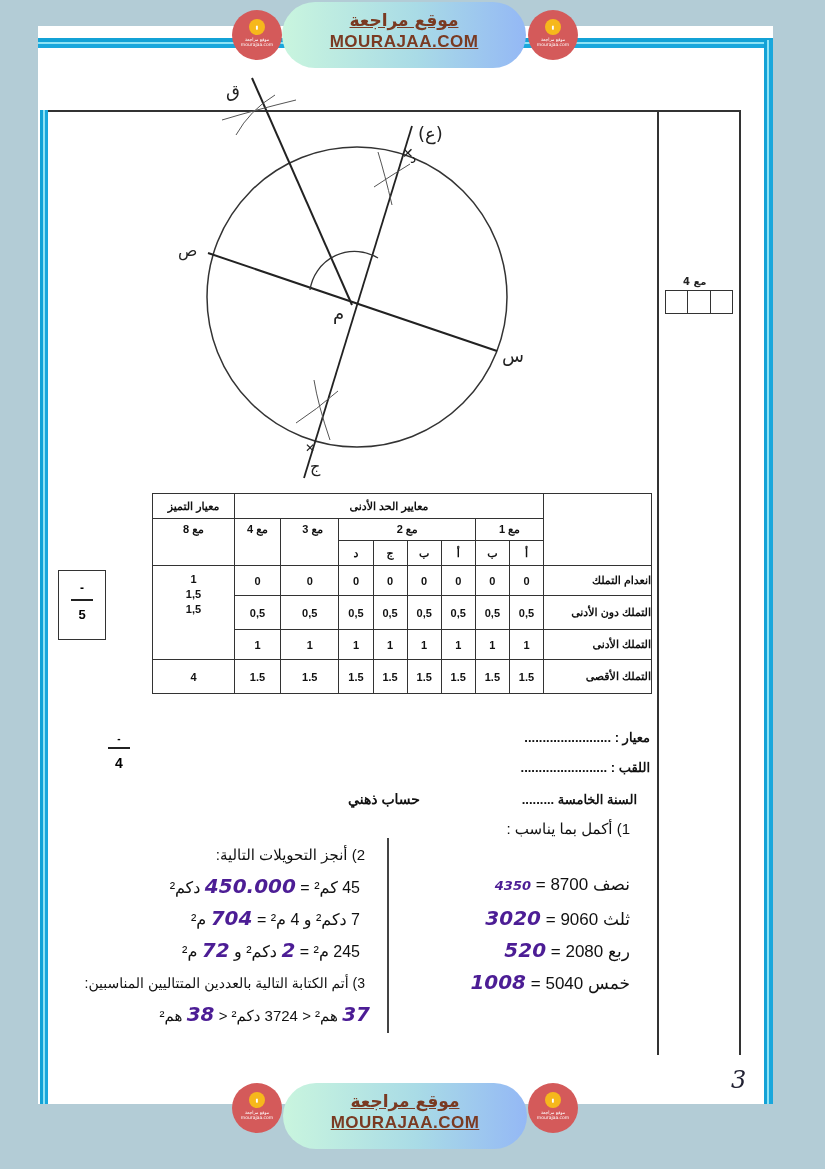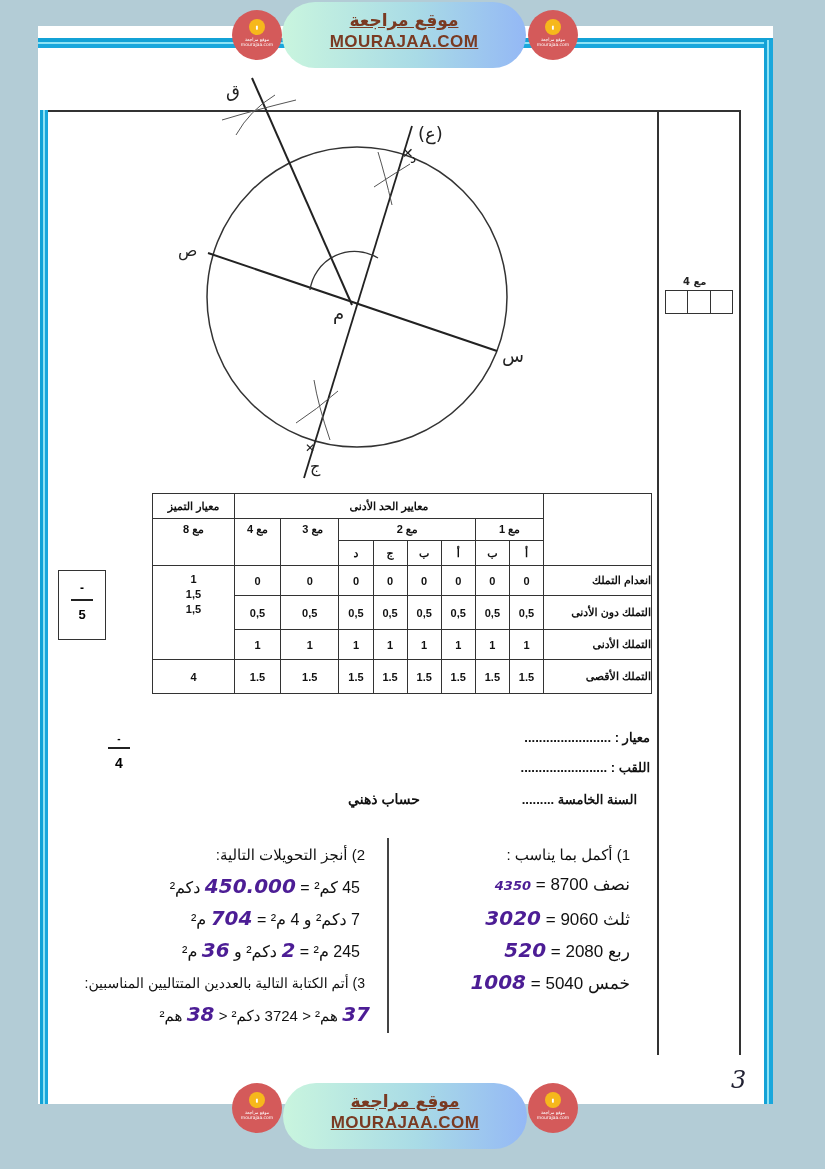--- a/index.html
+++ b/index.html
@@ -228,21 +228,21 @@
   <span>........................</span>
 </div>
 <div class="txt" style="right:188px;top:792px;font-size:13px;font-weight:bold;margin-left:12px;">
   <span>السنة الخامسة</span>
   <span>.........</span>
 </div>
 <div class="txt" style="right:405px;top:791px;font-size:14px;font-weight:bold;">حساب ذهني</div>
 
 <div class="sec-divider"></div>
 
-<div class="txt" style="right:195px;top:846px;font-size:15px;">1)  أكمل بما يناسب :</div>
+<div class="txt" style="right:195px;top:820px;font-size:15px;">1)  أكمل بما يناسب :</div>
 <div class="txt" style="right:195px;top:874px;font-size:17px;">
   <span>نصف 8700 =</span>
   <span class="hw" style="font-size:13px;">4350</span>
 </div>
 <div class="txt" style="right:195px;top:906px;font-size:17px;">
   <span>ثلث 9060 =</span>
   <span class="hw" style="font-size:20px;">3020</span>
 </div>
 <div class="txt" style="right:195px;top:938px;font-size:17px;">
   <span>ربع 2080 =</span>
@@ -261,21 +261,21 @@
 </div>
 <div class="txt" style="right:465px;top:906px;font-size:16px;">
   <span>7 دكم² و 4 م² =</span>
   <span class="hw" style="font-size:20px;">704</span>
   <span>م²</span>
 </div>
 <div class="txt" style="right:465px;top:938px;font-size:16px;">
   <span>245 م² =</span>
   <span class="hw" style="font-size:20px;">2</span>
   <span>دكم² و</span>
-  <span class="hw" style="font-size:20px;">36</span>
+  <span class="hw" style="font-size:20px;">72</span>
   <span>م²</span>
 </div>
 
 <div class="txt" style="right:460px;top:975px;font-size:14px;">3) أتم الكتابة التالية بالعددين المتتاليين المناسبين:</div>
 <div class="txt" style="right:455px;top:1002px;font-size:15px;">
   <span class="hw" style="font-size:20px;">37</span>
   <span>هم² &lt;</span>
   <span>3724 دكم² &lt;</span>
   <span class="hw" style="font-size:20px;">38</span>
   <span>هم²</span>

